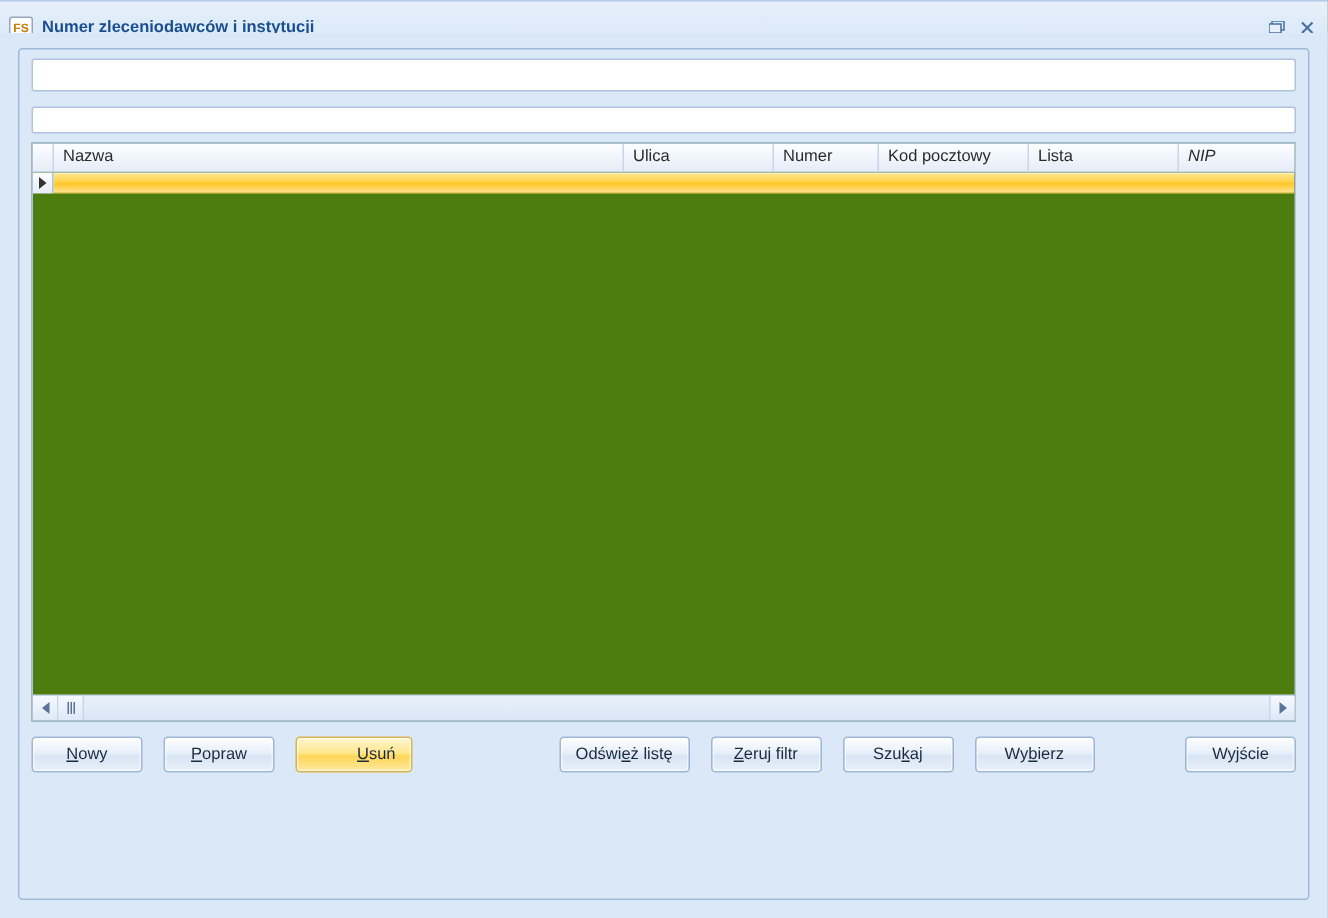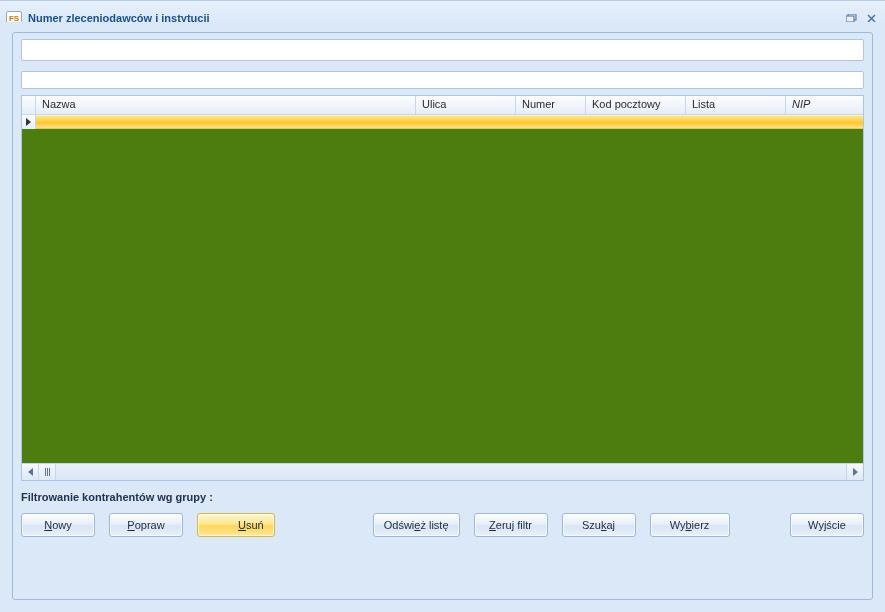--- a/index.html
+++ b/index.html
@@ -322,21 +322,20 @@
             </div>
           </div>
         <div class="scroll-track"></div>
         <div class="scroll-btn">
             <div class="arrow-r"></div>
           </div>
       </div>
     </div>
 
     
-    <div class="filter-label">Filtrowanie kontrahentów wg grupy :</div>
 
     
 
     
     <div class="btn-row">
       <button class="btn">
         <span><span class="ul">N</span><span>owy</span></span>
       </button>
       <button class="btn">
         <span><span class="ul">P</span><span>opraw</span></span>

